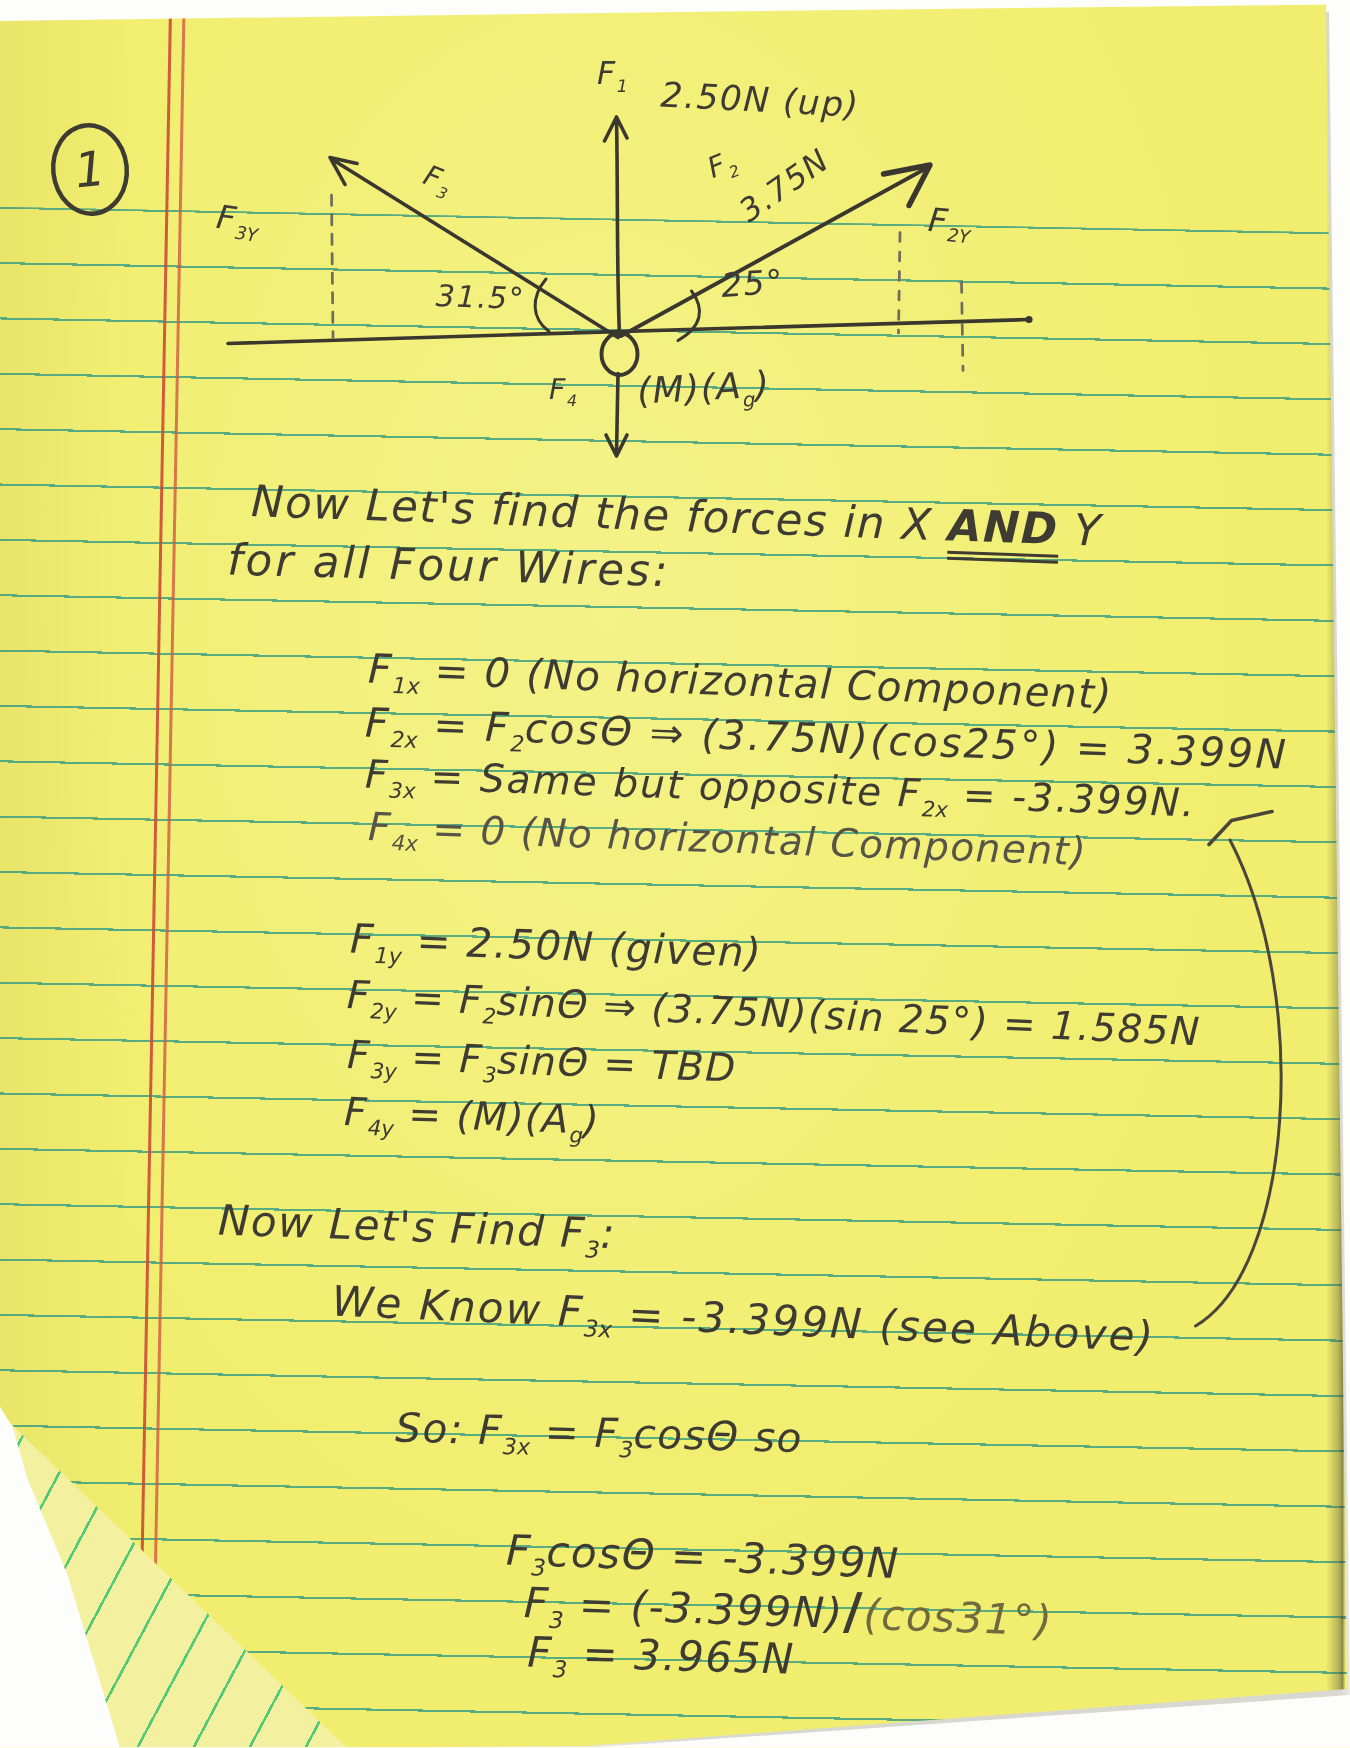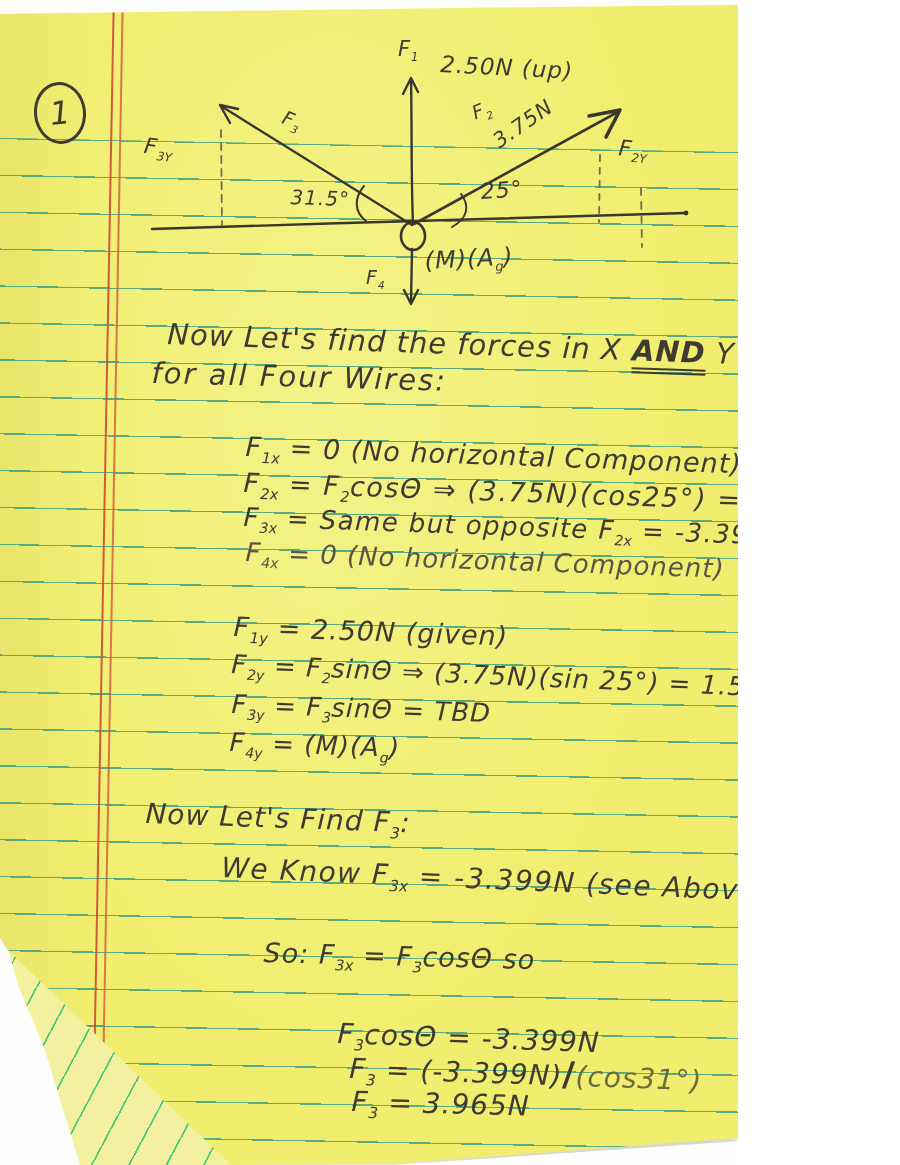--- a/index.html
+++ b/index.html
@@ -1,16 +1,16 @@
 <!DOCTYPE html>
 <html><head>
 <meta charset="utf-8">
 <style>
   html,body{margin:0;padding:0;background:#ffffff;}
-  .scene{position:relative;width:738px;height:1165px;overflow:hidden;background:#fdfdfb;
+  .scene{position:relative;width:900px;height:1165px;overflow:hidden;background:#fdfdfb;
          font-family:"DejaVu Sans",sans-serif;}
   .page-shadow{position:absolute;inset:0;background:#d9d8d0;filter:blur(4px);
     clip-path:polygon(4px 20px,886px 8px,900px 1130px,394px 1165px,236px 1165px,12px 956px,4px 944px);}
   .under-page{position:absolute;inset:0;background:#f3f0a0;
     clip-path:polygon(7px 946px,150px 1032px,196px 1120px,231px 1165px,80px 1165px,45px 1050px,18px 985px);}
   .under-stripes{position:absolute;inset:0;
     background:repeating-linear-gradient(118deg,rgba(52,196,112,.85) 0 1.7px,transparent 1.7px 33px);}
   .page{position:absolute;inset:0;background:#f1ee6f;
     clip-path:polygon(0px 14px,455px 8px,884px 3px,898px 1126px,390px 1164px,231px 1165px,7px 949px,0px 938px);}
   .page-tint{position:absolute;inset:0;
@@ -74,21 +74,21 @@
 
     <span class="hw" style="left:398px;top:38px;font-size:21px;">F<sub>1</sub></span>
     <span class="hw" style="left:441px;top:52px;font-size:23px;transform:rotate(3deg);">2.50N (up)</span>
     <span class="hw" style="left:287px;top:107px;font-size:19px;transform:rotate(22deg);">F<sub>3</sub></span>
     <span class="hw" style="left:469px;top:104px;font-size:19px;transform:rotate(-22deg);">F<sub>2</sub></span>
     <span class="hw" style="left:489px;top:134px;font-size:21px;transform:rotate(-35deg);">3.75N</span>
     <span class="hw" style="left:146px;top:134px;font-size:22px;transform:rotate(8deg);">F<sub>3Y</sub></span>
     <span class="hw" style="left:620px;top:136px;font-size:22px;transform:rotate(6deg);">F<sub>2Y</sub></span>
     <span class="hw" style="left:291px;top:186px;font-size:20px;transform:rotate(2deg);">31.5°</span>
     <span class="hw" style="left:480px;top:180px;font-size:22px;transform:rotate(-4deg);">25°</span>
-    <span class="hw" style="left:366px;top:267px;font-size:19px;">F<sub>4</sub></span>
+    <span class="hw" style="left:366px;top:250px;font-size:19px;">F<sub>4</sub></span>
     <span class="hw" style="left:424px;top:248px;font-size:24px;transform:rotate(-3deg);">(M)(A<sub>g</sub>)</span>
 
     <div class="hw" style="left:168px;top:318px;font-size:29px;transform:rotate(2deg);">
       <span>Now Let's find the forces in X </span><span class="uu">AND</span><span> Y</span>
     </div>
     <div class="hw" style="left:152px;top:357px;font-size:29px;letter-spacing:2px;transform:rotate(1.5deg);">for all Four Wires:</div>
 
     <div class="hw" style="left:246px;top:432px;font-size:27px;transform:rotate(2deg);">F<sub>1x</sub> = 0 (No horizontal Component)</div>
     <div class="hw" style="left:244px;top:468px;font-size:27px;letter-spacing:1.6px;transform:rotate(2deg);">F<sub>2x</sub> = F<sub>2</sub>cosΘ ⇒ (3.75N)(cos25°) = 3.399N</div>
     <div class="hw" style="left:244px;top:503px;font-size:26px;letter-spacing:1.4px;transform:rotate(2deg);">F<sub>3x</sub> = Same but opposite F<sub>2x</sub> = -3.399N.</div>

